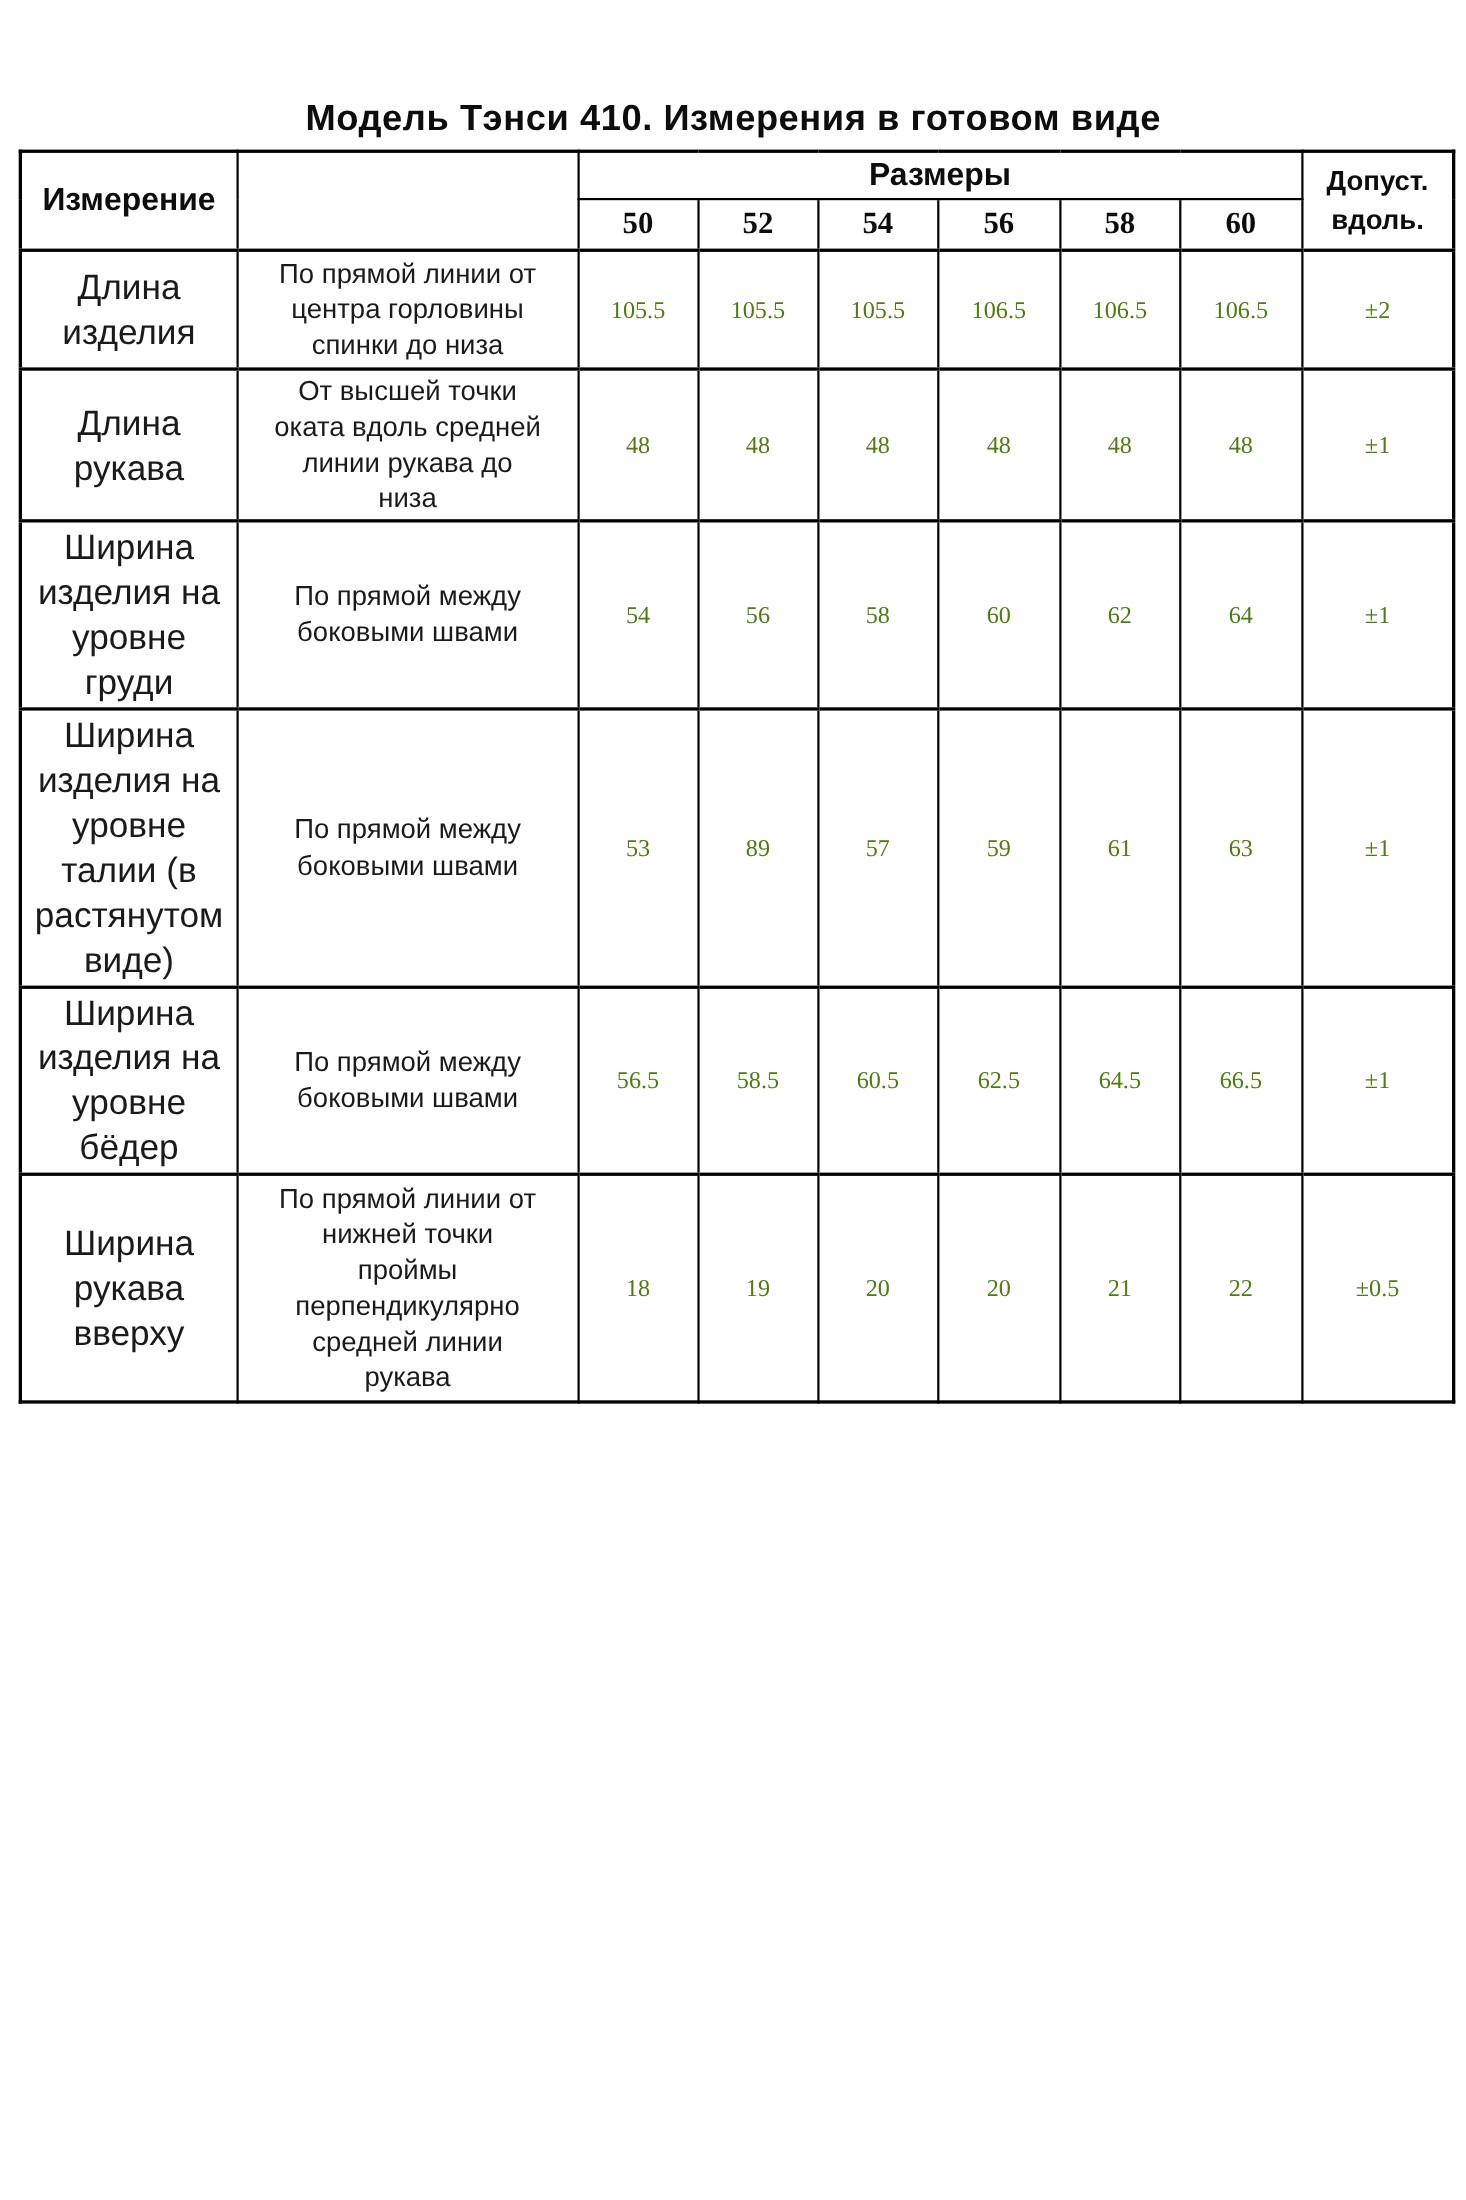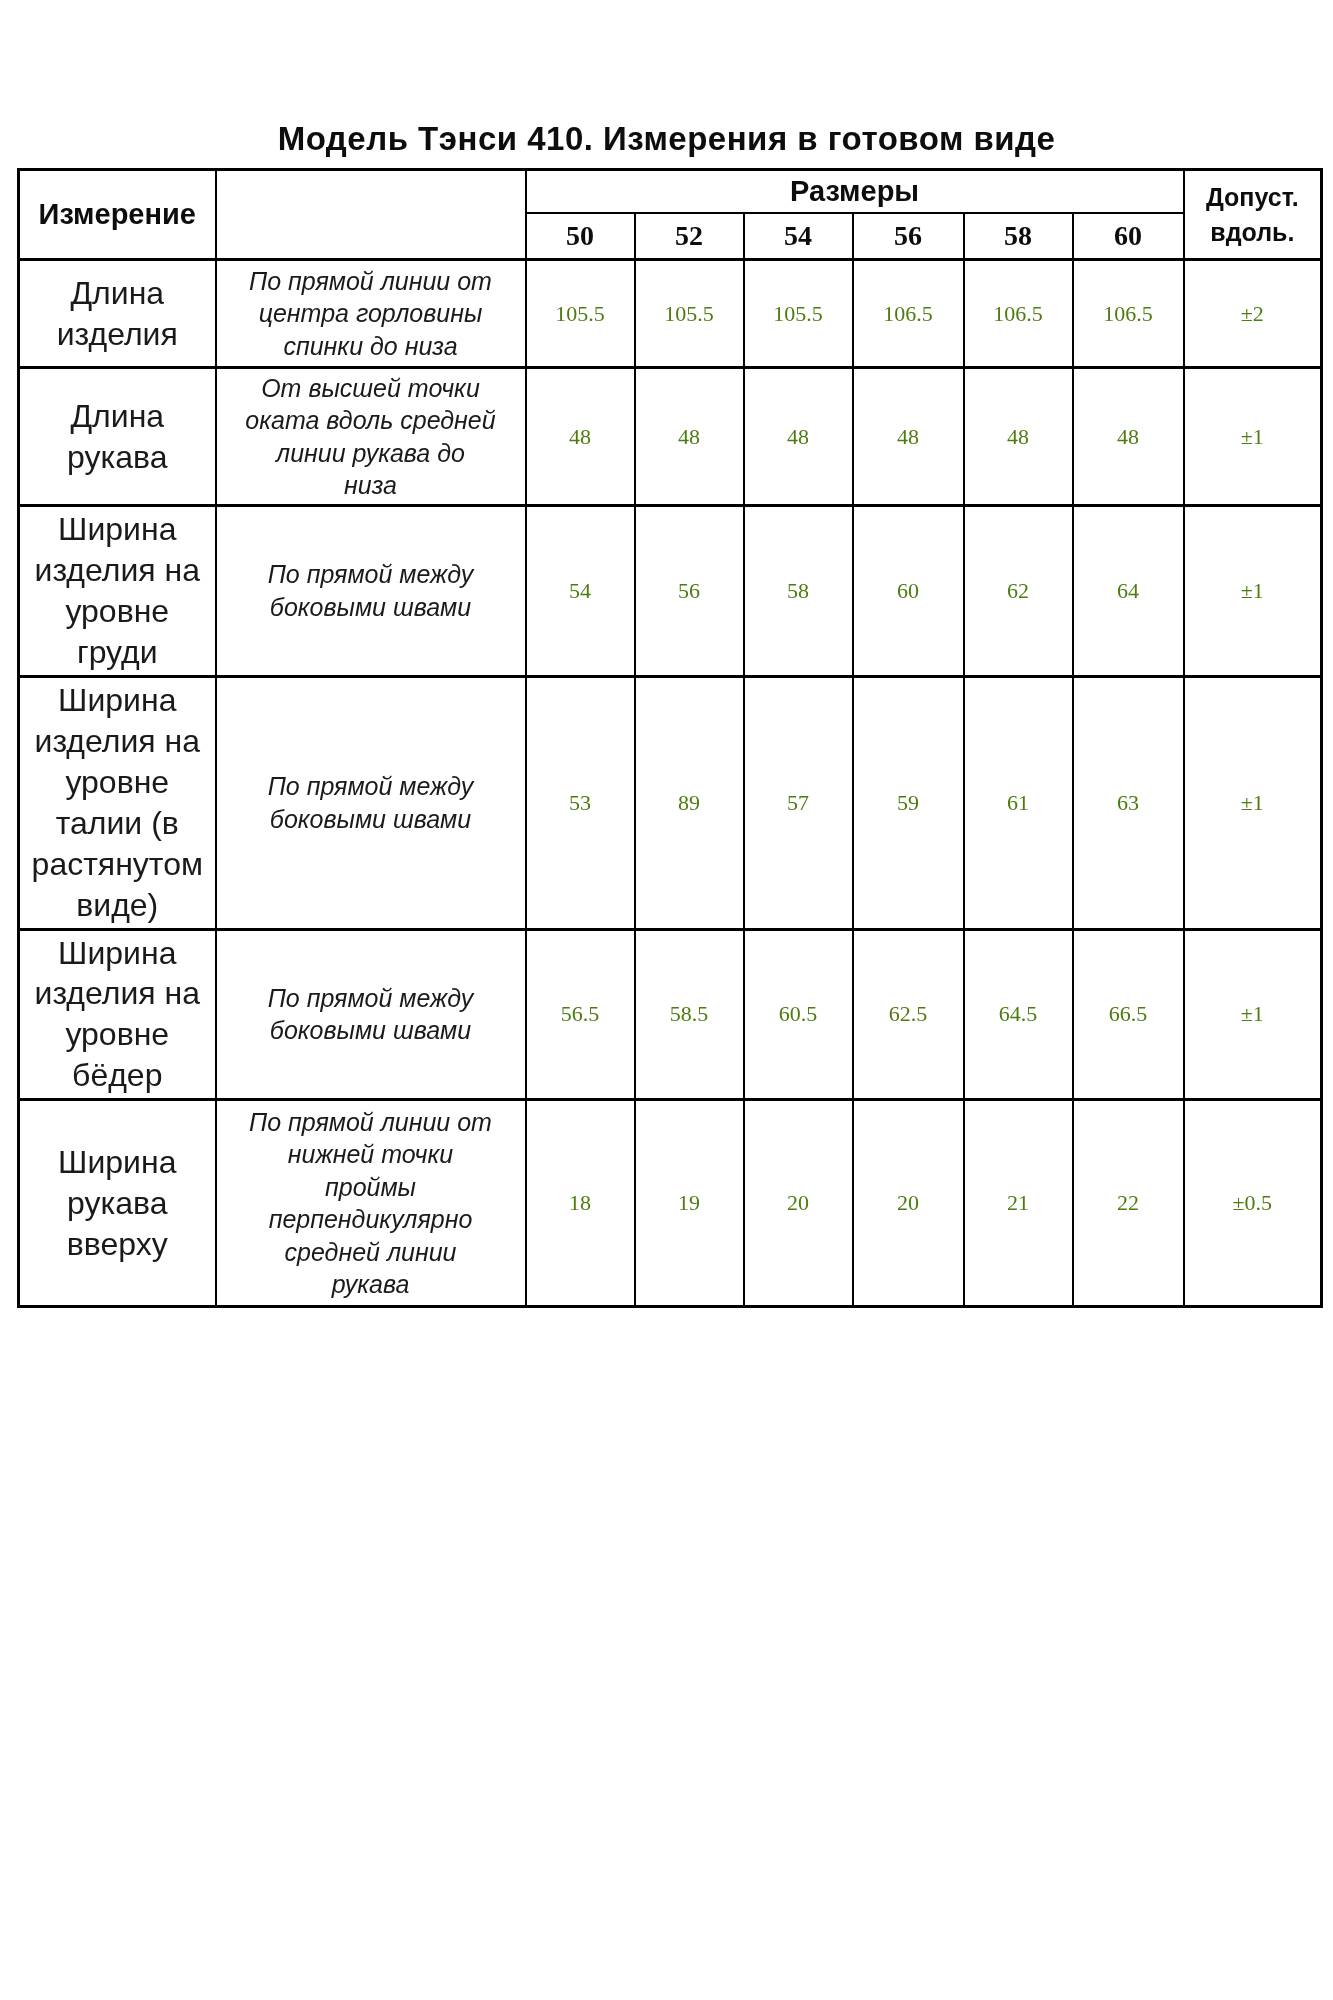--- a/index.html
+++ b/index.html
@@ -13,21 +13,21 @@
     -webkit-font-smoothing: antialiased;
   }
   .page {
     width: 1333px;
     height: 2000px;
     background: #ffffff;
     overflow: hidden;
   }
   .doc-title {
     margin: 0;
-    padding-top: 120px;
+    padding-top: 88px;
     text-align: center;
     font-size: 33px;
     font-weight: bold;
     letter-spacing: 0.5px;
     color: #0d0d0d;
   }
   table.size-table {
     border-collapse: collapse;
     table-layout: fixed;
     margin: 10px 0 0 17px;
@@ -81,21 +81,20 @@
     color: #0d0d0d;
   }
   td.name-cell {
     font-size: 32px;
     line-height: 1.28;
     white-space: pre-line;
     color: #1a1a1a;
   }
   td.desc-cell {
     font-size: 25px;
-    font-style: italic;
     line-height: 1.3;
     white-space: pre-line;
     color: #1a1a1a;
     margin-top: 25px;
   }
   td.value-cell, td.tol-cell {
     font-family: "Liberation Serif", serif;
     font-size: 22px;
     color: #4d7c0f;
   }

